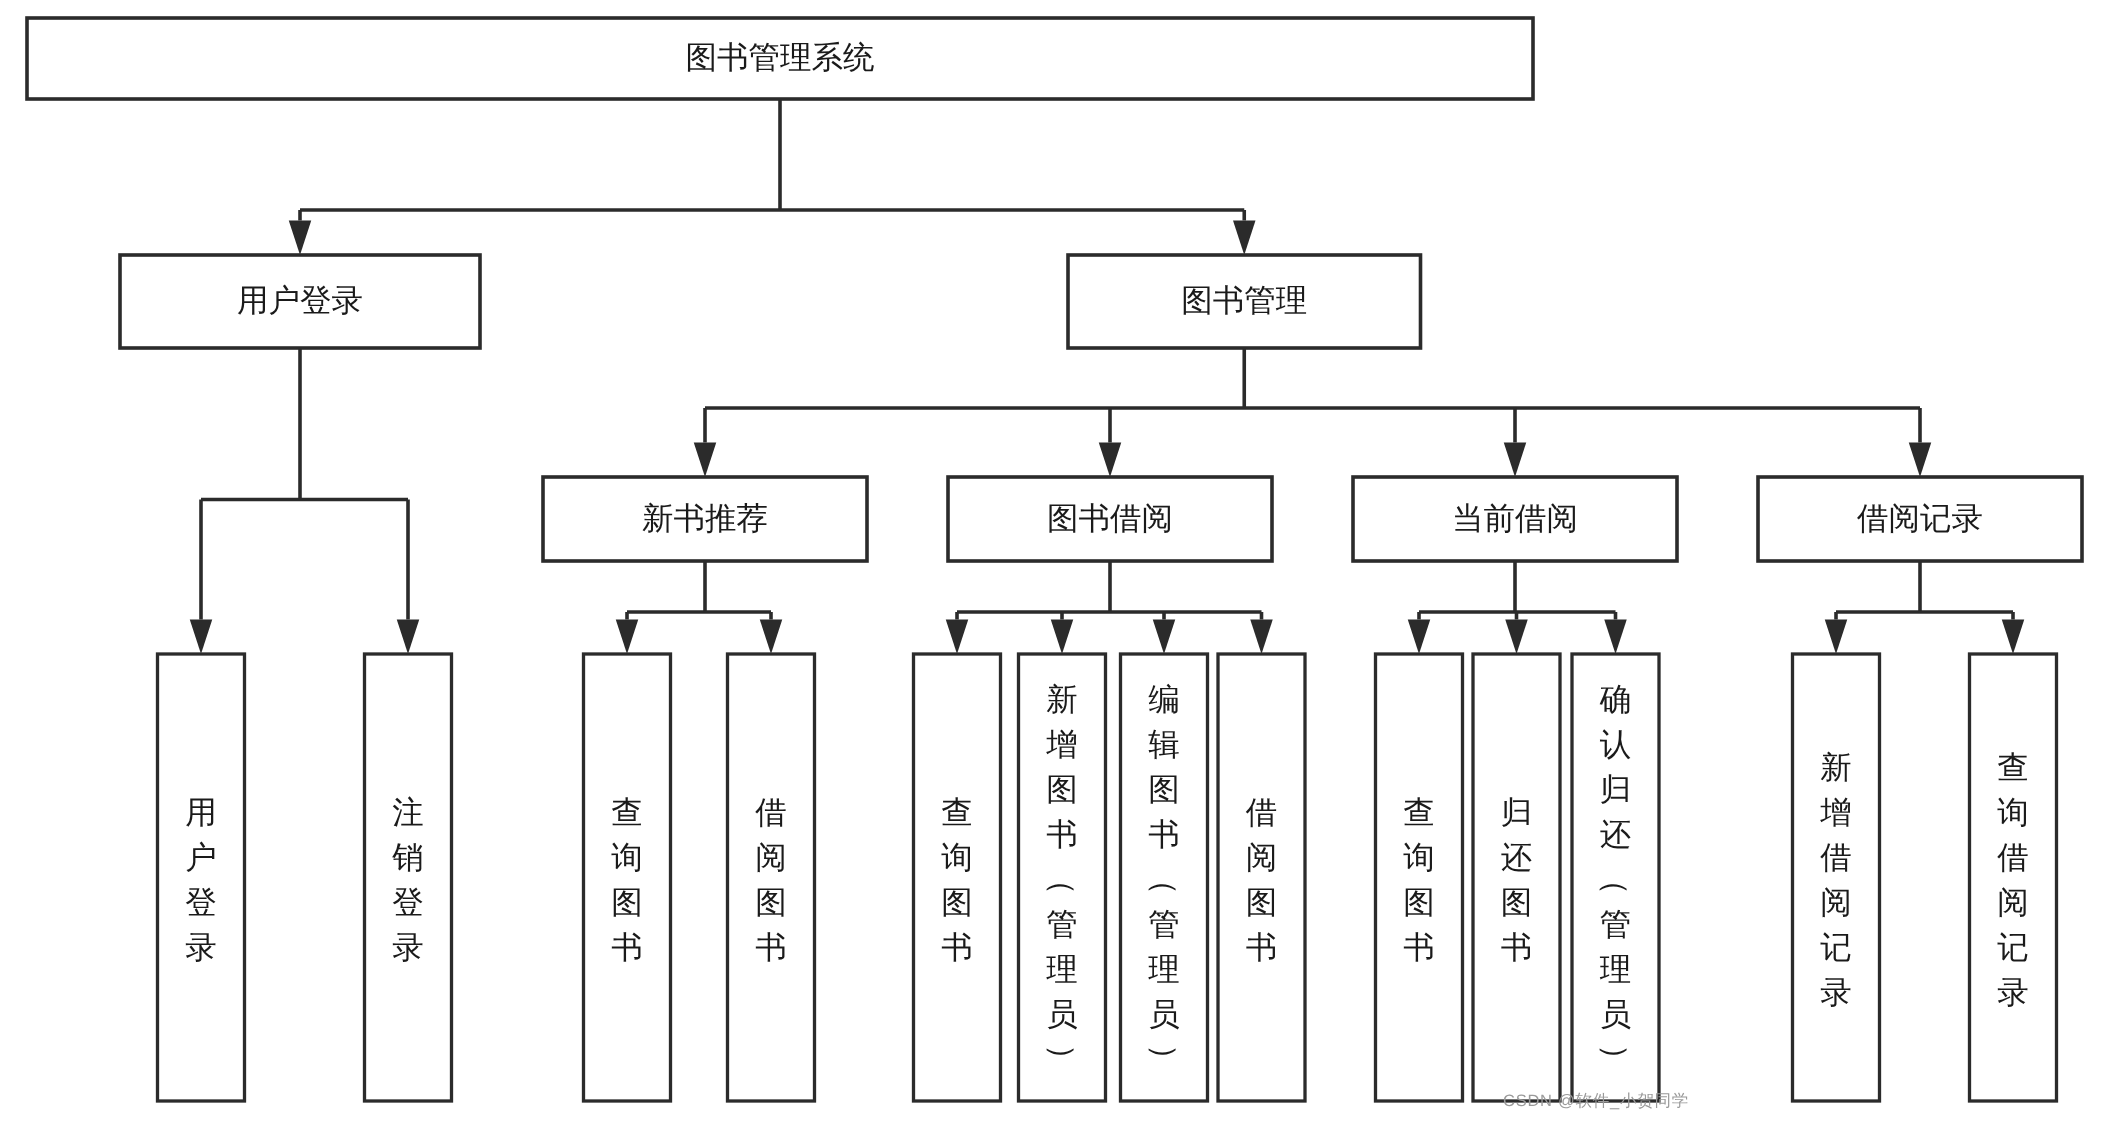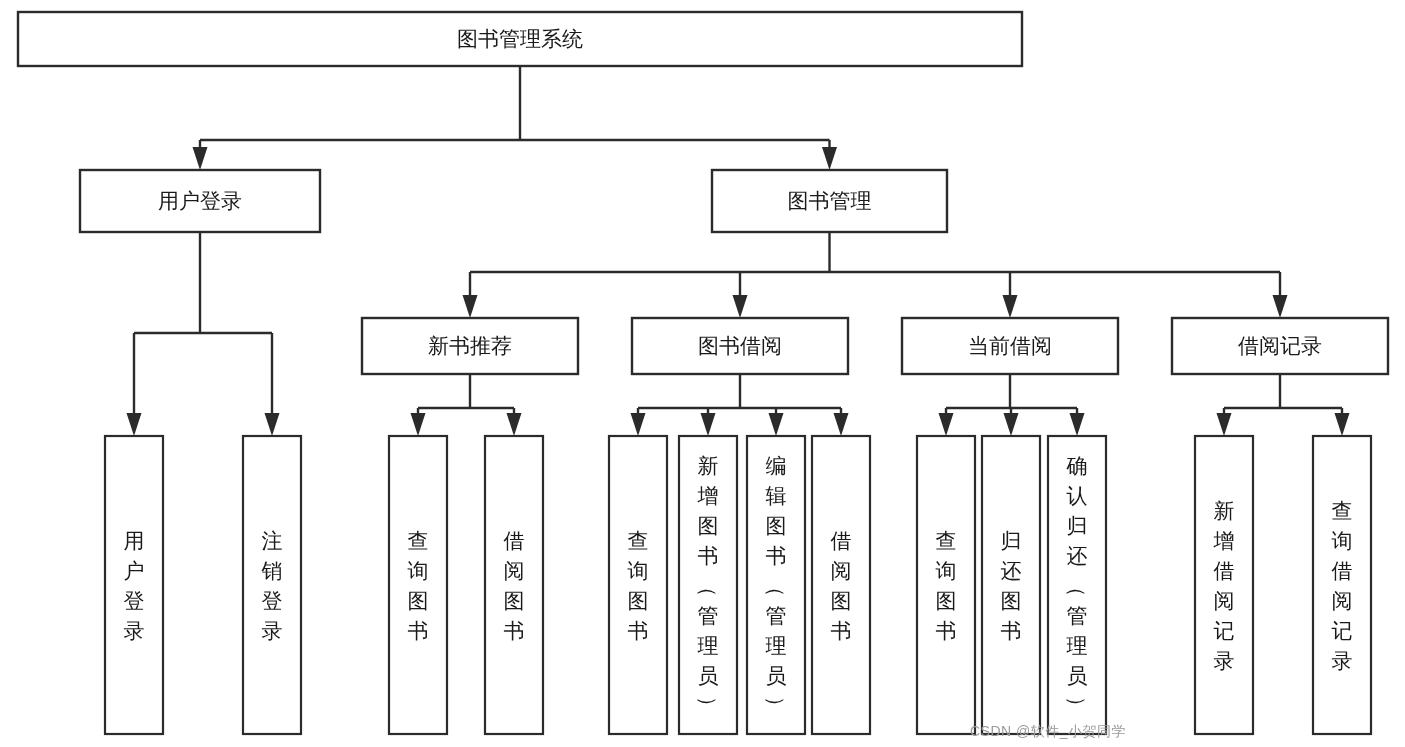--- a/index.html
+++ b/index.html
@@ -59,21 +59,21 @@
     font-size: 21px;
     fill: #1a1a1a;
     text-anchor: middle;
     white-space: pre;
   }
   .watermark-text {
     position: absolute;
     right: 10px;
     bottom: 6px;
     font-family: "Liberation Sans", "DejaVu Sans", sans-serif;
-    font-size: 14px;
+    font-size: 11px;
     color: #9a9a9a;
     letter-spacing: 0.5px;
     user-select: none;
     white-space: nowrap;
   }
 </style>
 </head>
 <body>
 
 <div id="diagram-root">

